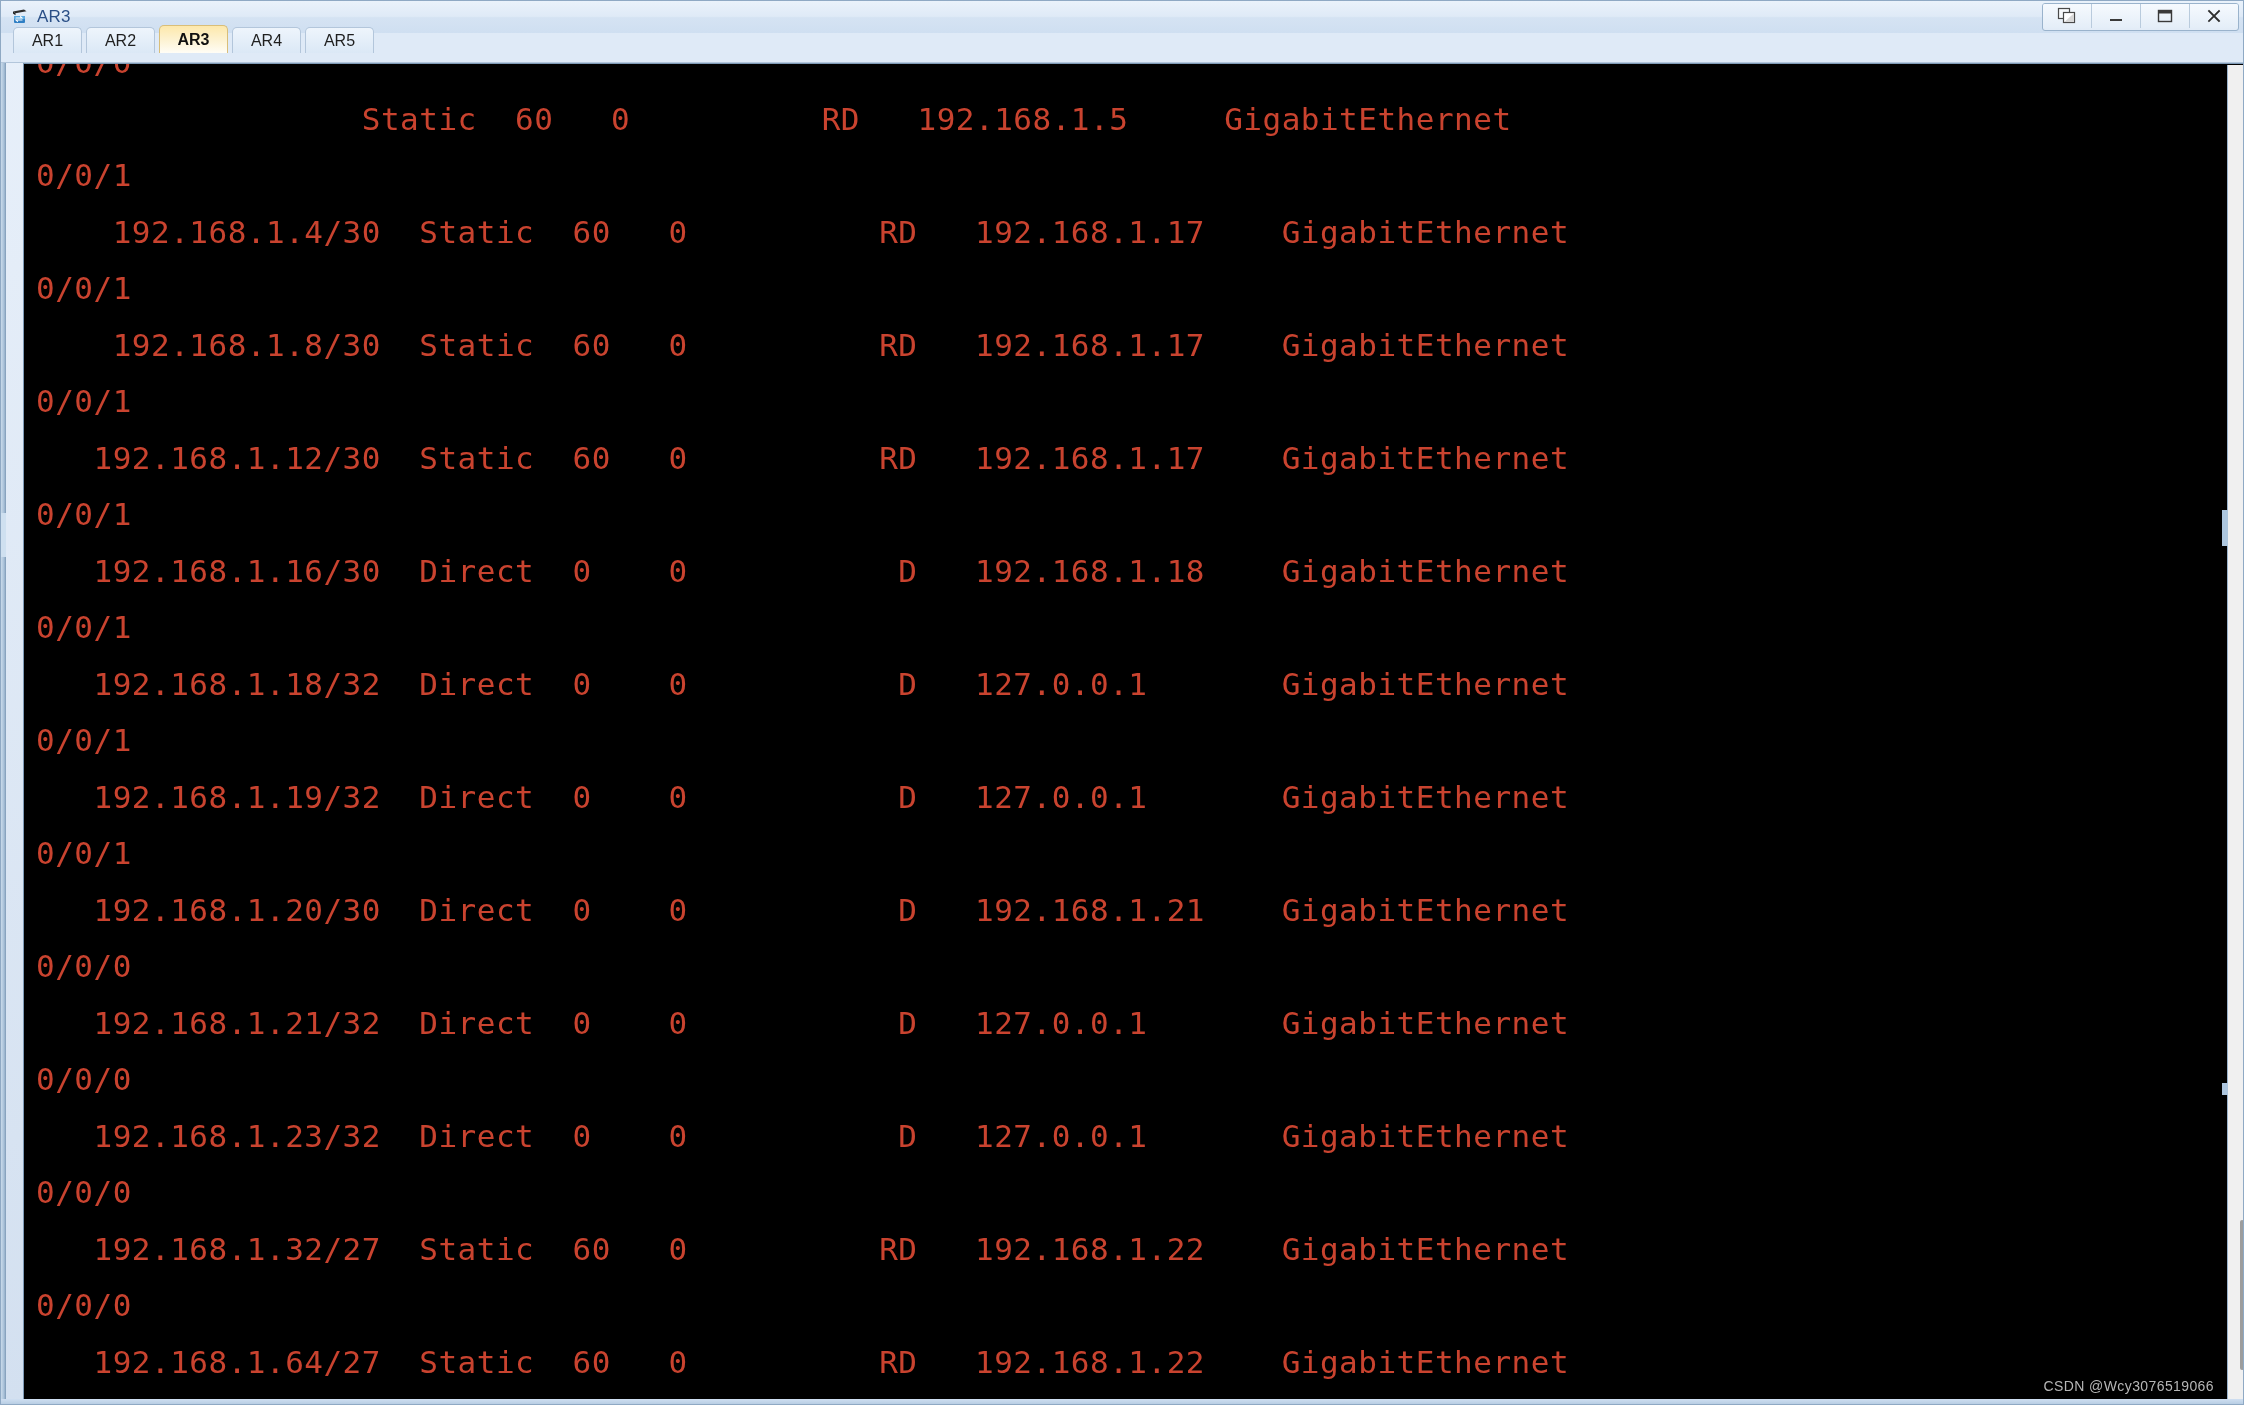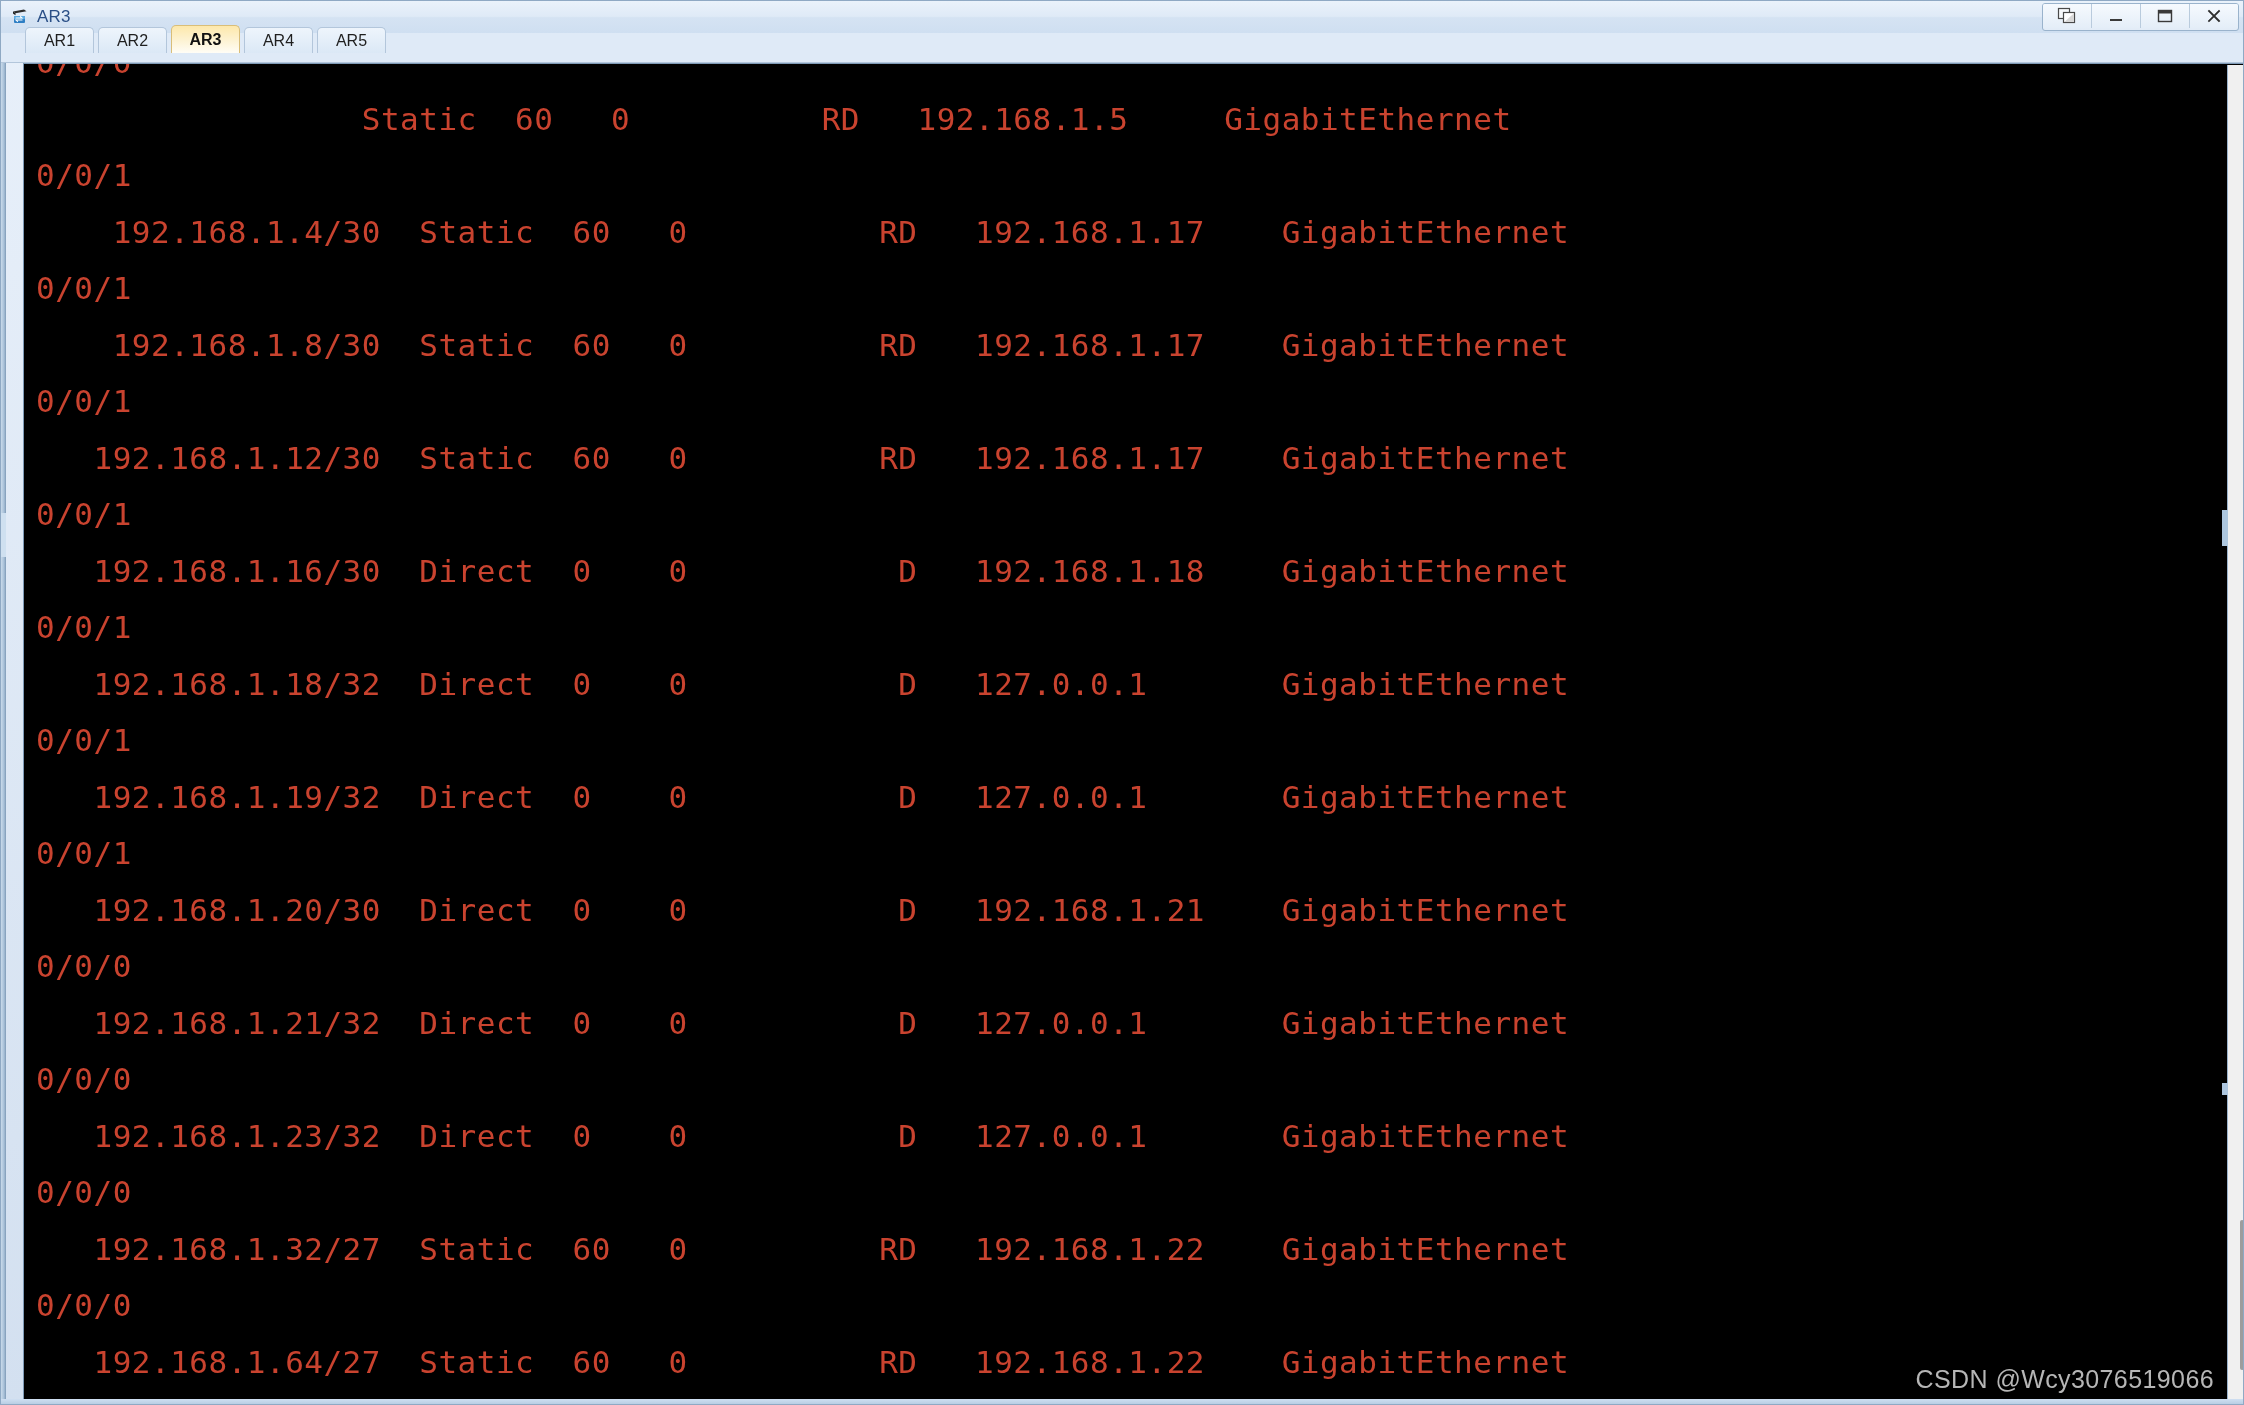--- a/index.html
+++ b/index.html
@@ -71,21 +71,21 @@
     left: 0; top: 32px;
     width: 2244px; height: 30px;
     background: #dfeaf7;
     box-sizing: border-box;
   }
   #tabstrip-inner {
     position: relative;
     height: 20px;
     display: flex;
     align-items: flex-end;
-    padding-left: 24px;
+    padding-left: 12px;
     gap: 4px;
   }
   .tab {
     height: 26px;
     min-width: 69px;
     padding: 0 8px;
     display: flex;
     align-items: center;
     justify-content: center;
     font-size: 16px;
@@ -188,21 +188,21 @@
     width: 5px; height: 44px;
     background: #cfe0f0;
   }
 
   
   #watermark {
     position: absolute;
     right: 42px;
     bottom: 6px;
     font-family: "Liberation Sans", sans-serif;
-    font-size: 25px;
+    font-size: 14px;
     color: #b6b6b6;
     letter-spacing: .4px;
     pointer-events: none;
   }
 
   
   #bottom-strip {
     position: absolute;
     left: 0; bottom: 0;
     width: 2244px; height: 5px;

